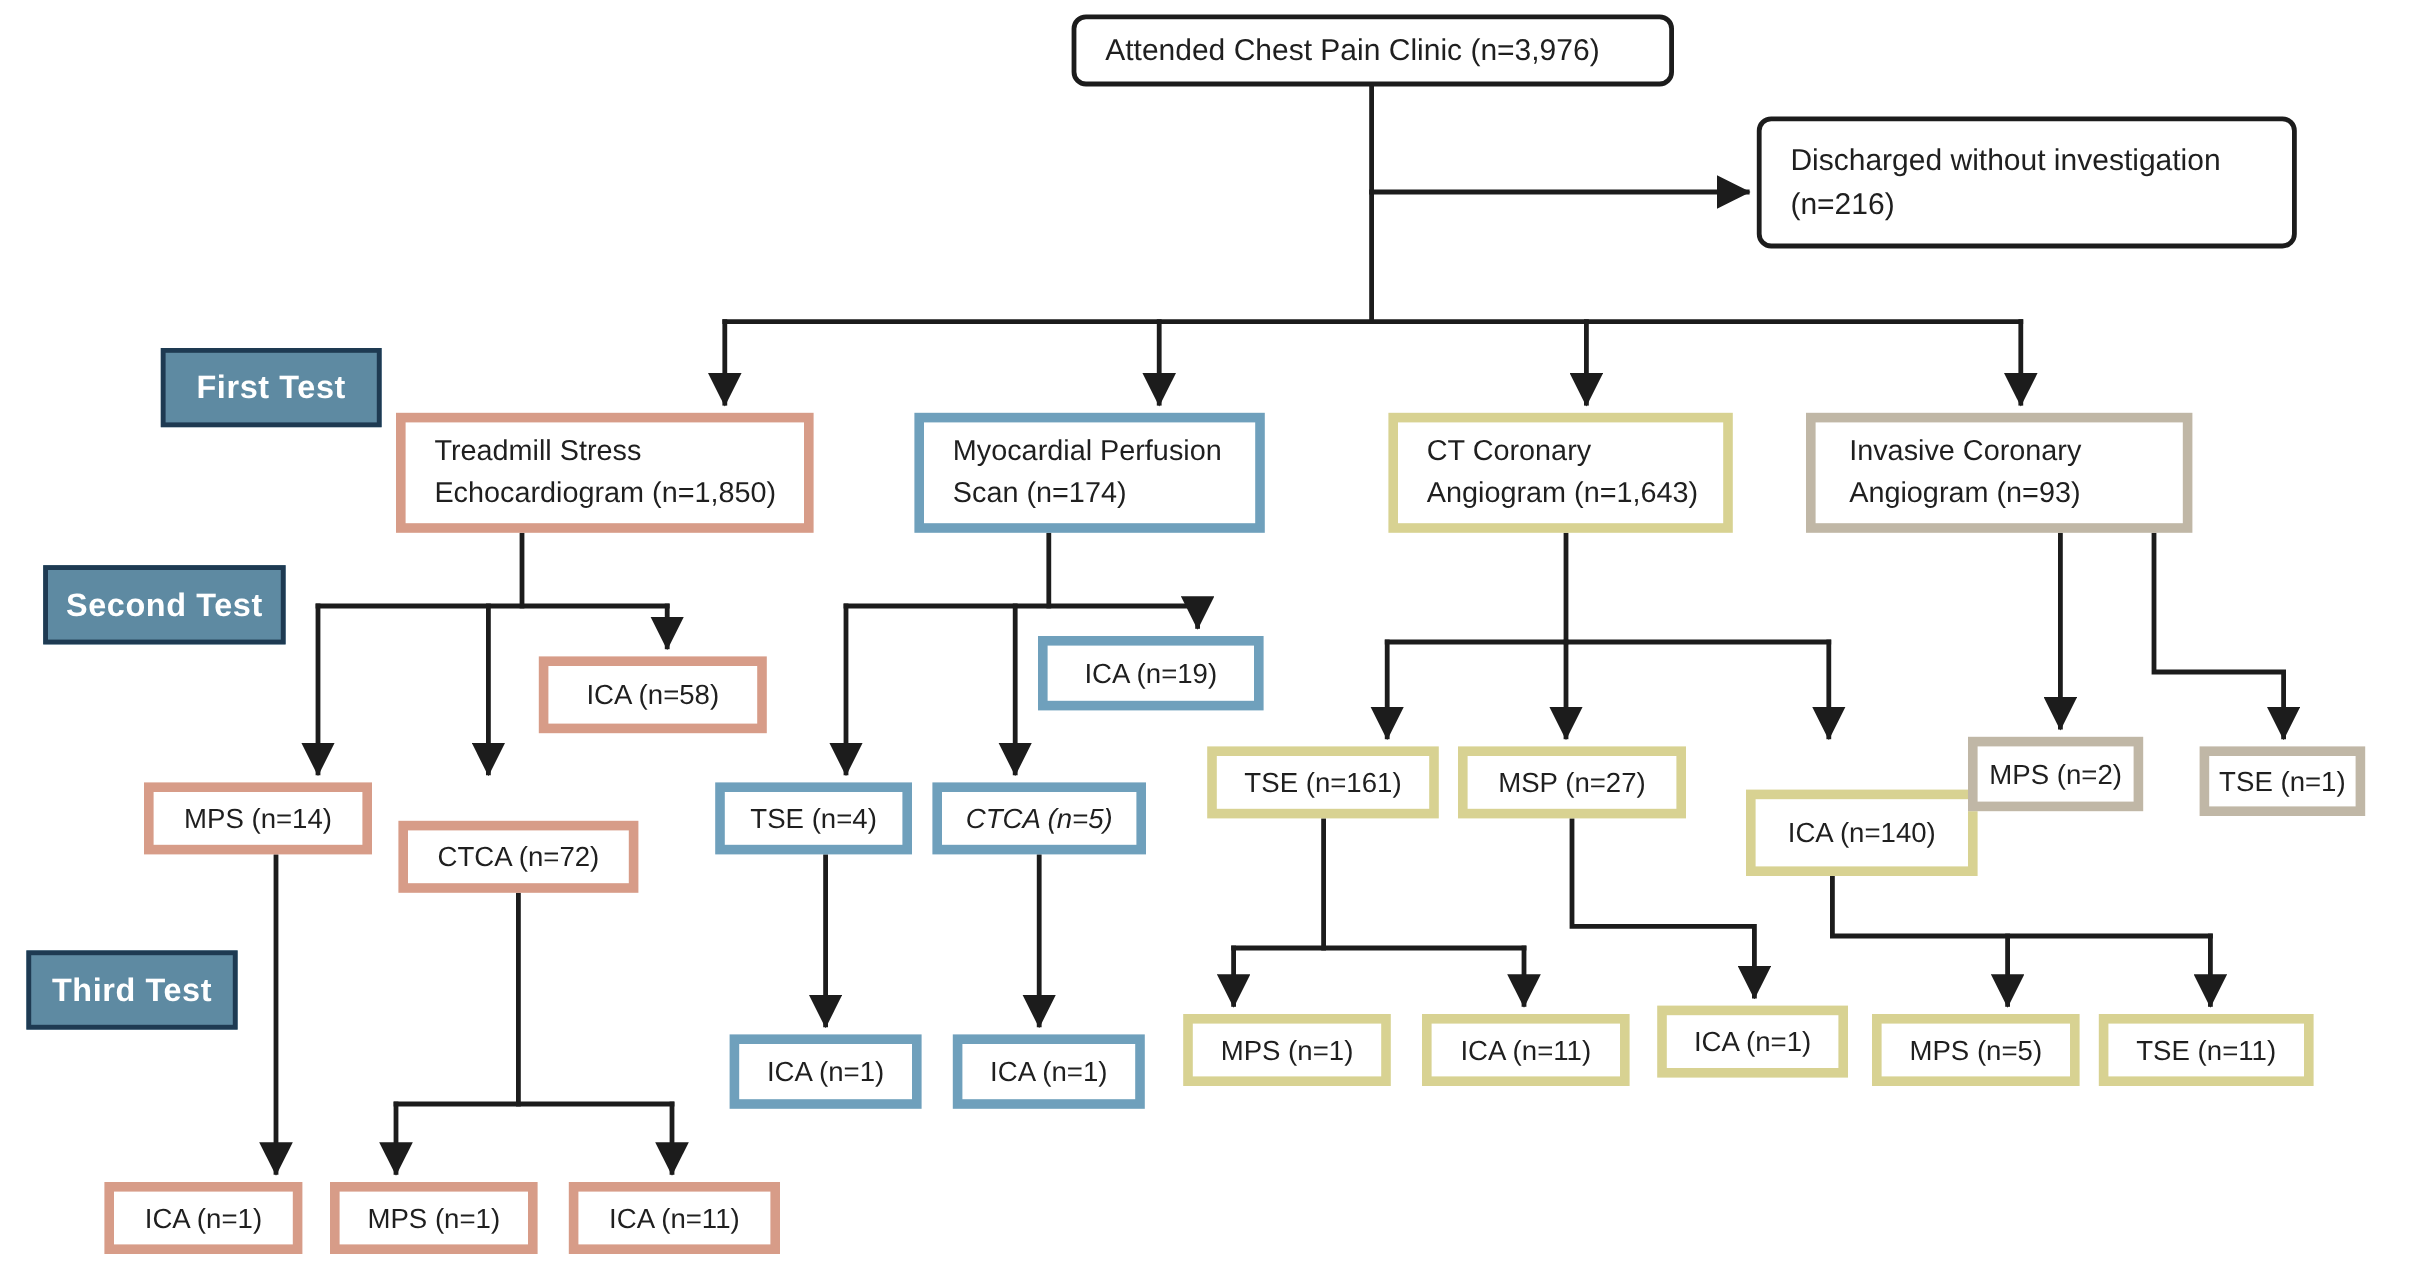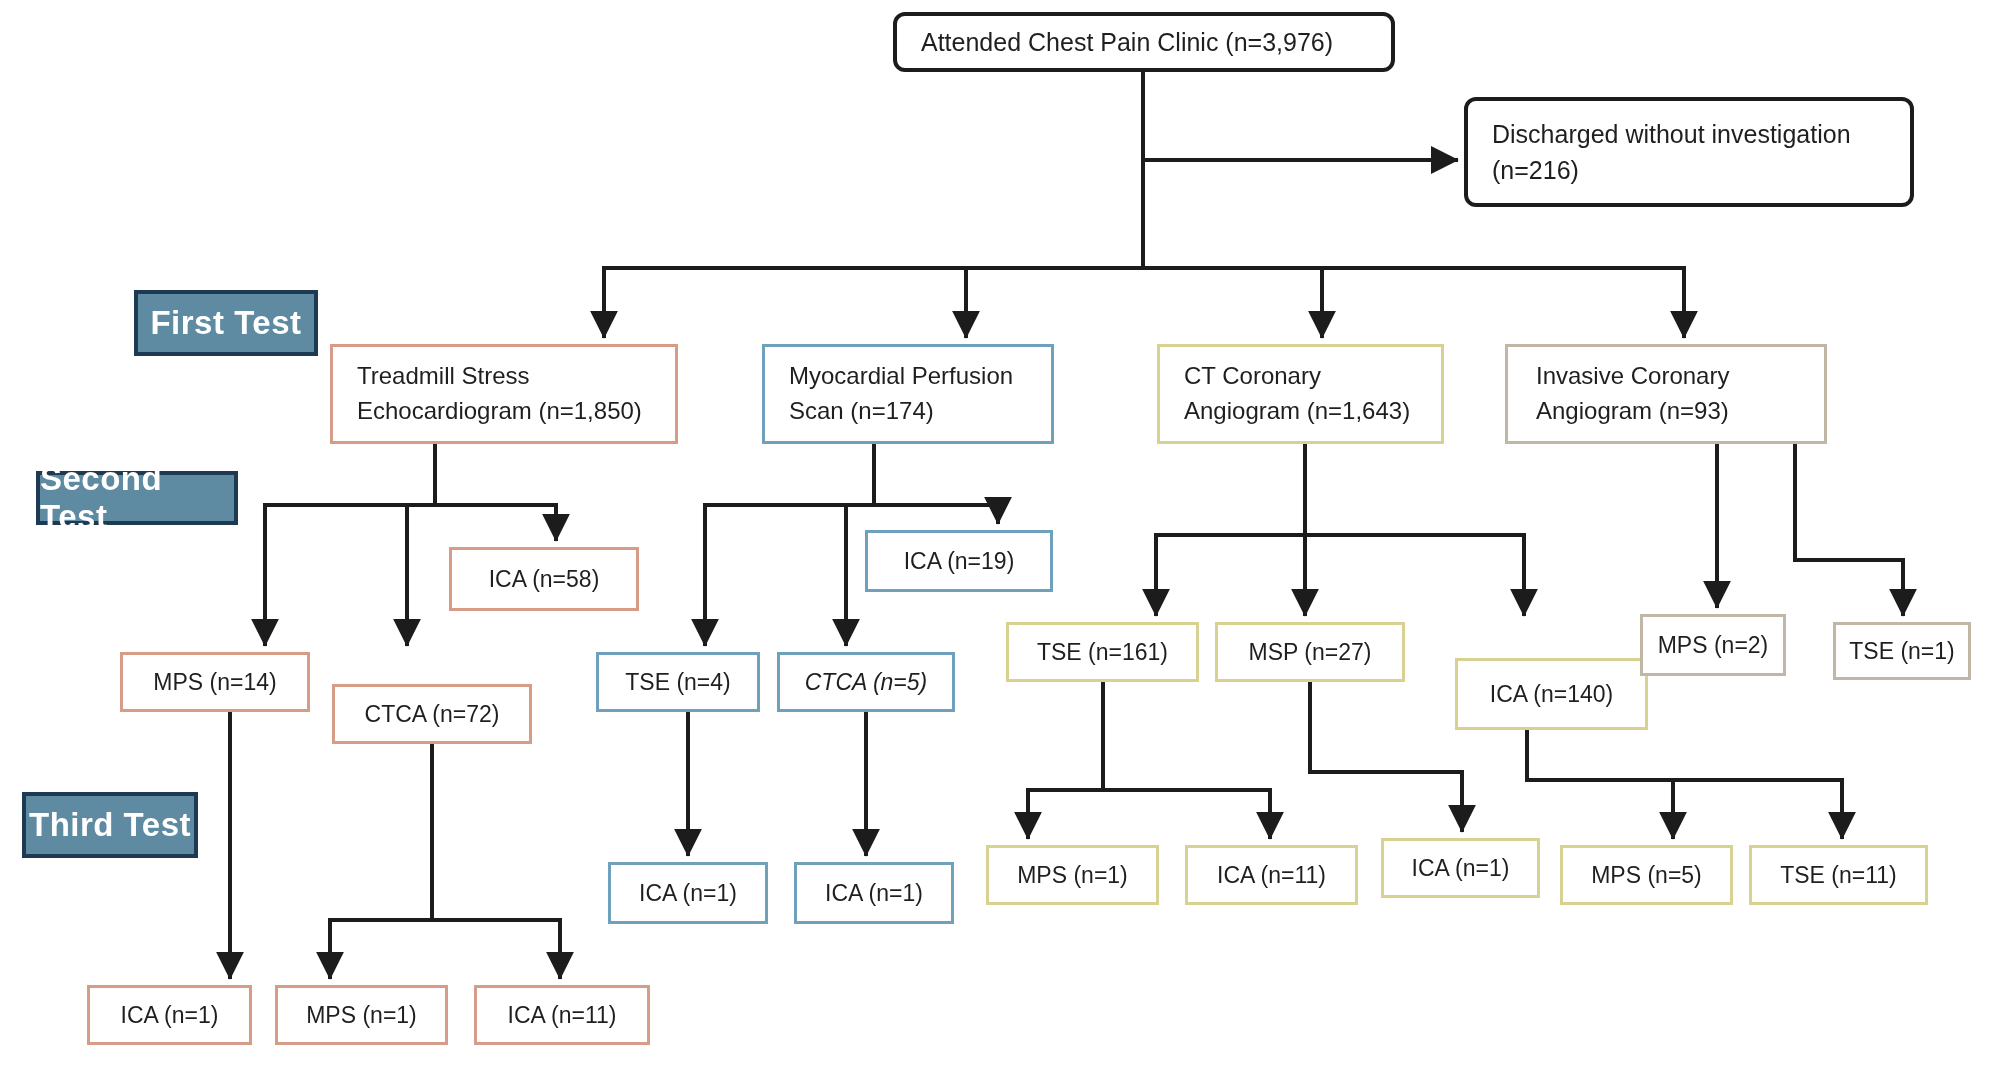--- a/index.html
+++ b/index.html
@@ -2,34 +2,34 @@
 <html><head>
 <meta charset="utf-8">
 <style>
   html,body{margin:0;padding:0;background:#ffffff;}
   #canvas{
     position:relative;width:2008px;height:1068px;background:#ffffff;
     font-family:"Liberation Sans",sans-serif;overflow:hidden;
   }
   #connectors{position:absolute;left:0;top:0;width:2008px;height:1068px;}
   .node{
-    position:absolute;background:#ffffff;border:3px solid #8b5cf6;
+    position:absolute;background:#ffffff;border:8px solid #8b5cf6;
     box-sizing:border-box;display:flex;align-items:center;justify-content:center;
     font-size:23px;color:#1f1f1f;white-space:pre-line;text-align:left;
   }
   .big{justify-content:flex-start;padding-left:24px;padding-right:8px;
        font-size:24px;line-height:1.45;}
   .c-black{border-color:#1c1c1c;border-width:4px;border-radius:12px;}
   .c-salmon{border-color:#d79c88;}
   .c-blue{border-color:#6fa0bc;}
   .c-khaki{border-color:#d8d292;}
   .c-tan{border-color:#c0b7a6;}
   .stage{
     position:absolute;background:#5e8aa2;border:4px solid #1e3a52;color:#ffffff;
-    font-weight:bold;font-size:33px;display:flex;align-items:center;justify-content:center;
+    font-weight:bold;font-size:27px;display:flex;align-items:center;justify-content:center;
     box-sizing:border-box;letter-spacing:0.5px;
   }
   
   .n-attended{left:893px;top:12px;width:502px;height:60px;font-size:25px;}
   .n-discharged{left:1464px;top:97px;width:450px;height:110px;font-size:25px;}
   .n-tse1{left:330px;top:344px;width:348px;height:100px;}
   .n-mps1{left:762px;top:344px;width:292px;height:100px;}
   .n-ctca1{left:1157px;top:344px;width:287px;height:100px;}
   .n-ica1{left:1505px;top:344px;width:322px;height:100px;padding-left:28px;}
   .n-ica58{left:449px;top:547px;width:190px;height:64px;}
@@ -48,21 +48,21 @@
   .n-mps1b{left:986px;top:845px;width:173px;height:60px;}
   .n-ica11b{left:1185px;top:845px;width:173px;height:60px;}
   .n-ica1c{left:1381px;top:838px;width:159px;height:60px;}
   .n-mps5{left:1560px;top:845px;width:173px;height:60px;}
   .n-tse11{left:1749px;top:845px;width:179px;height:60px;}
   .n-ica1d{left:87px;top:985px;width:165px;height:60px;}
   .n-mps1a{left:275px;top:985px;width:173px;height:60px;}
   .n-ica11a{left:474px;top:985px;width:176px;height:60px;}
   
   .s-first{left:134px;top:290px;width:184px;height:66px;}
-  .s-second{left:36px;top:471px;width:202px;height:54px;}
+  .s-second{left:36px;top:471px;width:202px;height:66px;}
   .s-third{left:22px;top:792px;width:176px;height:66px;}
 </style>
 </head>
 <body>
 
 <div id="canvas">
 
   <svg id="connectors" viewBox="0 0 2008 1068" xmlns="http://www.w3.org/2000/svg">
     <defs>
       <marker id="ah" viewBox="0 0 10 10" refX="9" refY="5" markerWidth="7" markerHeight="7" orient="auto">

